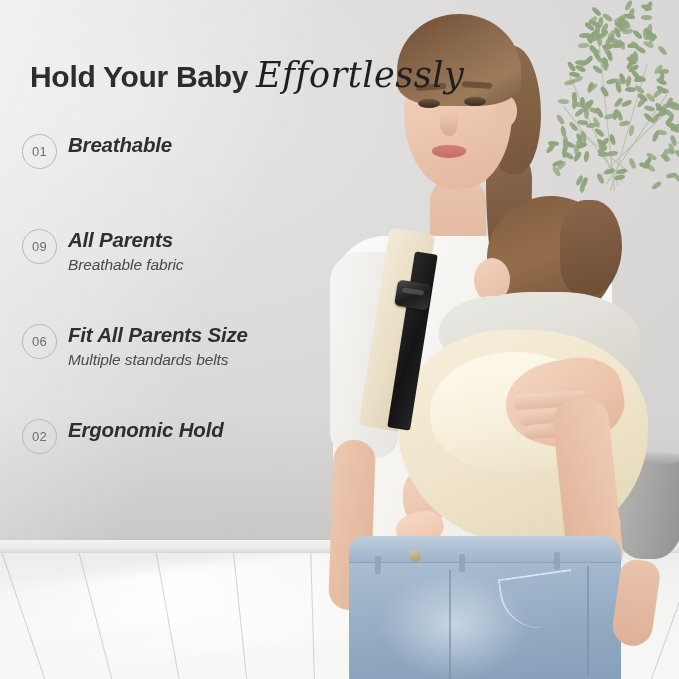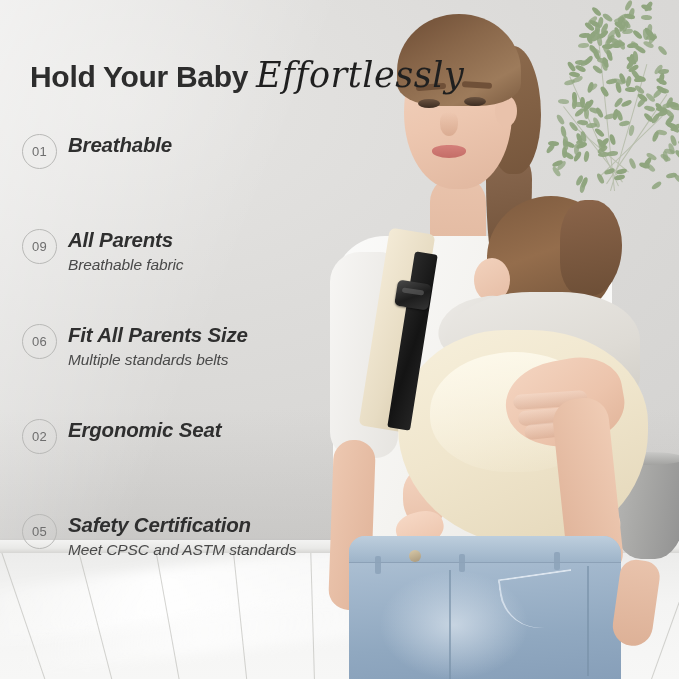--- a/index.html
+++ b/index.html
@@ -713,22 +713,17 @@
         <div class="f-title">All Parents</div>
         <div class="f-sub">Breathable fabric</div>
       </div>
       <div class="feature">
         <div class="f-num">06</div>
         <div class="f-title">Fit All Parents Size</div>
         <div class="f-sub">Multiple standards belts</div>
       </div>
       <div class="feature">
         <div class="f-num">02</div>
-        <div class="f-title">Ergonomic Seat</div>
-      </div>
-      <div class="feature">
-        <div class="f-num">05</div>
-        <div class="f-title">Safety Certification</div>
-        <div class="f-sub">Meet CPSC and ASTM standards</div>
+        <div class="f-title">Ergonomic Hold</div>
       </div>
     </div>
 
 </div>
 
 </body></html>

